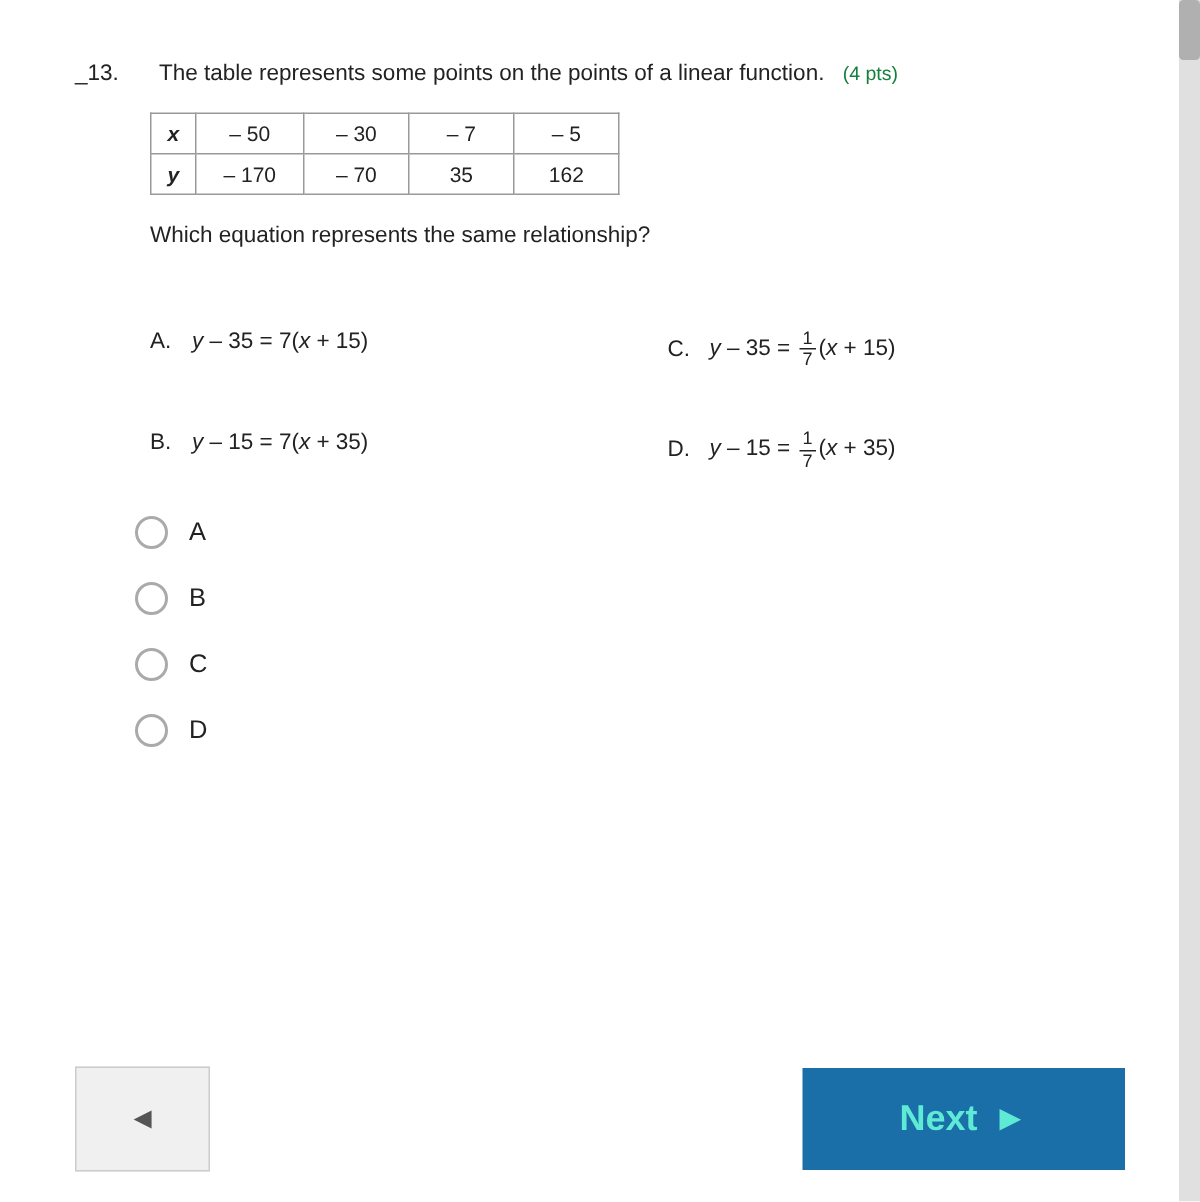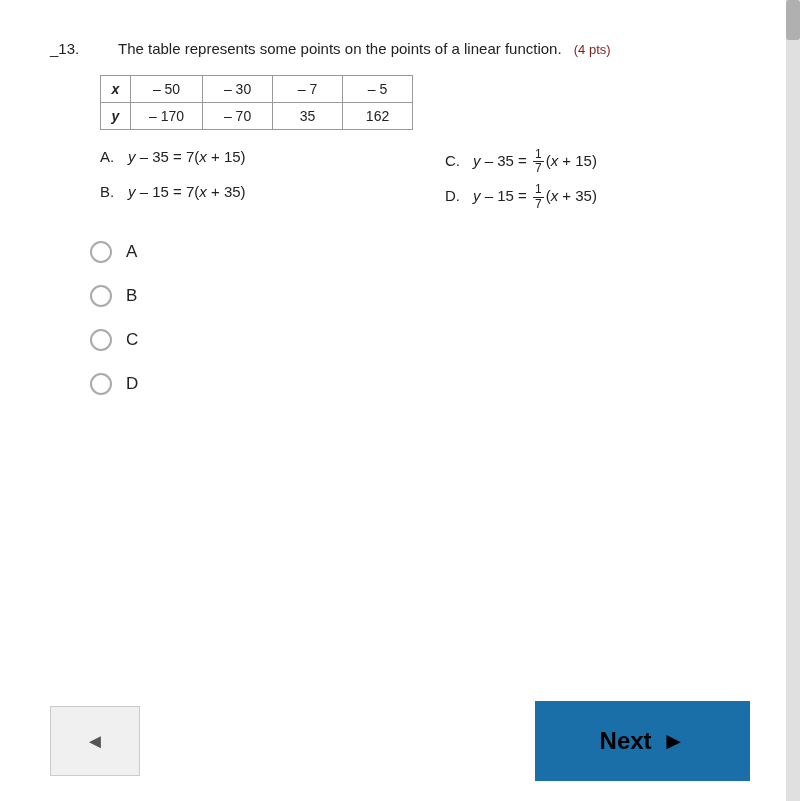--- a/index.html
+++ b/index.html
@@ -12,38 +12,38 @@
       position: relative;
     }
 
     .page-container {
       padding: 40px 50px 20px 50px;
     }
 
     .question-header {
       display: flex;
       align-items: flex-start;
-      gap: 28px;
+      gap: 16px;
       margin-bottom: 18px;
     }
 
     .question-number {
       font-size: 15px;
       font-weight: normal;
       min-width: 40px;
     }
 
     .question-text {
       font-size: 15px;
       flex: 1;
     }
 
     .points {
       font-size: 13px;
-      color: #7f1d1d;
+      color: #15803d;
       margin-left: 8px;
     }
 
     
     .table-wrapper {
       margin-left: 50px;
       margin-bottom: 18px;
     }
 
     .data-table {
@@ -90,20 +90,21 @@
       gap: 8px;
     }
 
     .choice-letter {
       font-weight: normal;
       min-width: 20px;
     }
 
     .choice-formula {
       font-size: 15px;
+      margin-top: 32px;
     }
 
     .frac {
       display: inline-flex;
       flex-direction: column;
       align-items: center;
       font-size: 12px;
       vertical-align: middle;
       line-height: 1.1;
       margin: 0 2px;
@@ -171,24 +172,24 @@
       display: flex;
       align-items: center;
       justify-content: center;
       cursor: pointer;
       font-size: 20px;
       color: #555;
     }
 
     .next-button {
       width: 215px;
-      height: 80px;
+      height: 68px;
       background: #1a6fa8;
       border: none;
-      color: #000000;
+      color: #5eead4;
       font-size: 24px;
       font-weight: bold;
       display: flex;
       align-items: center;
       justify-content: center;
       gap: 10px;
       cursor: pointer;
     }
 
     .scroll-bar-area {
@@ -240,20 +241,21 @@
         <td class="label-cell"><i>y</i></td>
         <td>– 170</td>
         <td>– 70</td>
         <td>35</td>
         <td>162</td>
       </tr>
     </tbody>
       </table>
   </div>
 
+  <div class="sub-question">Which equation represents the same relationship?</div>
 
   <div class="answer-choices">
     <div class="choices-grid">
 
       <div class="choice-item">
         <span class="choice-letter">A.</span>
         <span class="choice-formula"><i>y</i> – 35 = 7(<i>x</i> + 15)</span>
       </div>
 
       <div class="choice-item">

